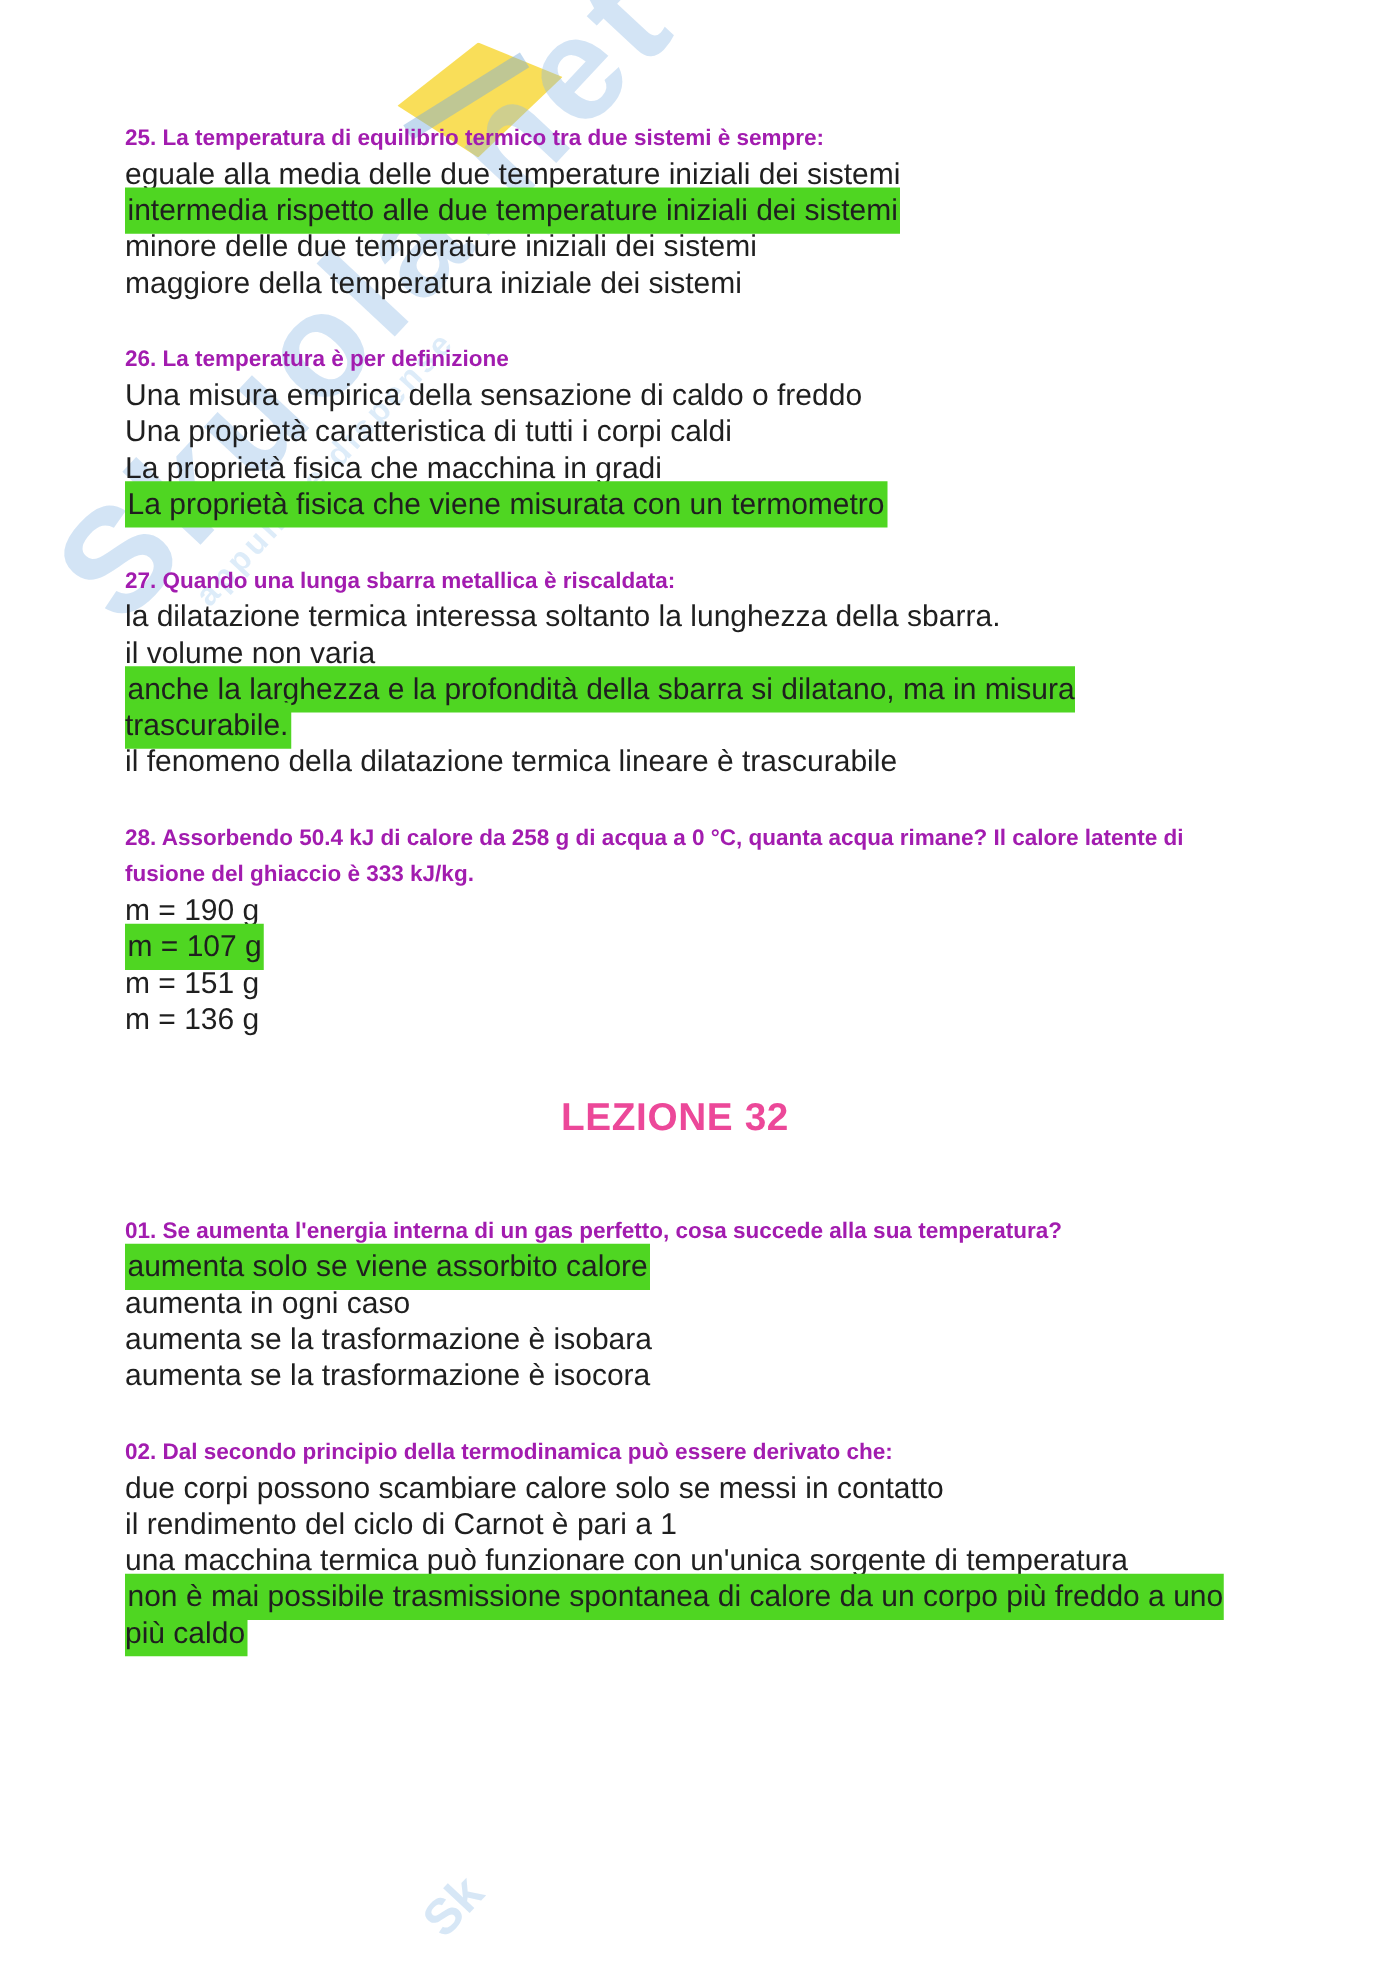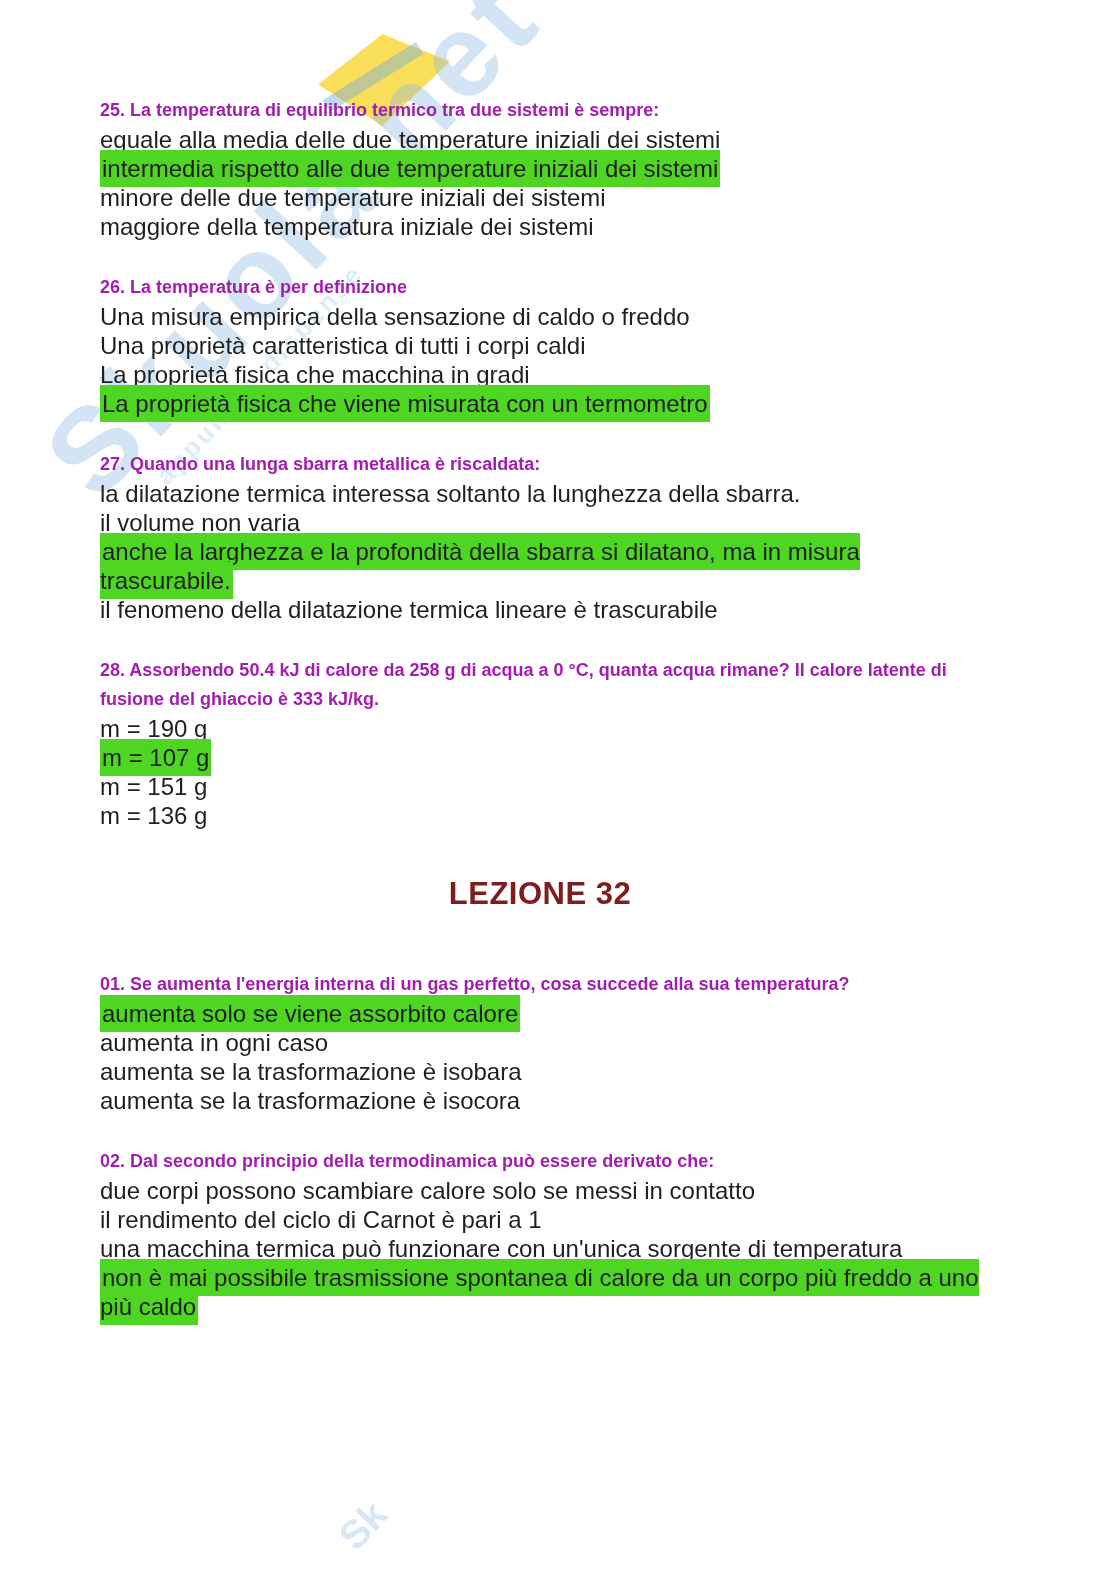--- a/index.html
+++ b/index.html
@@ -126,21 +126,21 @@
       <div class="answer"><span class="hl" style="background-color: rgb(79, 214, 34);">anche la larghezza e la profondità della sbarra si dilatano, ma in misura trascurabile.</span></div>
       <div class="answer"><span>il fenomeno della dilatazione termica lineare è trascurabile</span></div>
     </div>
     <div class="question">
       <div class="q-title">28. Assorbendo 50.4 kJ di calore da 258 g di acqua a 0 °C, quanta acqua rimane? Il calore latente di fusione del ghiaccio è 333 kJ/kg.</div>
       <div class="answer"><span>m = 190 g</span></div>
       <div class="answer"><span class="hl" style="background-color: rgb(79, 214, 34);">m = 107 g</span></div>
       <div class="answer"><span>m = 151 g</span></div>
       <div class="answer"><span>m = 136 g</span></div>
     </div>
-    <div class="lesson-heading" style="color: #7f1d1d;">LEZIONE 32</div>
+    <div class="lesson-heading" style="color: #ec4899;">LEZIONE 32</div>
     <div class="question">
       <div class="q-title">01. Se aumenta l'energia interna di un gas perfetto, cosa succede alla sua temperatura?</div>
       <div class="answer"><span class="hl" style="background-color: rgb(79, 214, 34);">aumenta solo se viene assorbito calore</span></div>
       <div class="answer"><span>aumenta in ogni caso</span></div>
       <div class="answer"><span>aumenta se la trasformazione è isobara</span></div>
       <div class="answer"><span>aumenta se la trasformazione è isocora</span></div>
     </div>
     <div class="question">
       <div class="q-title">02. Dal secondo principio della termodinamica può essere derivato che:</div>
       <div class="answer"><span>due corpi possono scambiare calore solo se messi in contatto</span></div>

